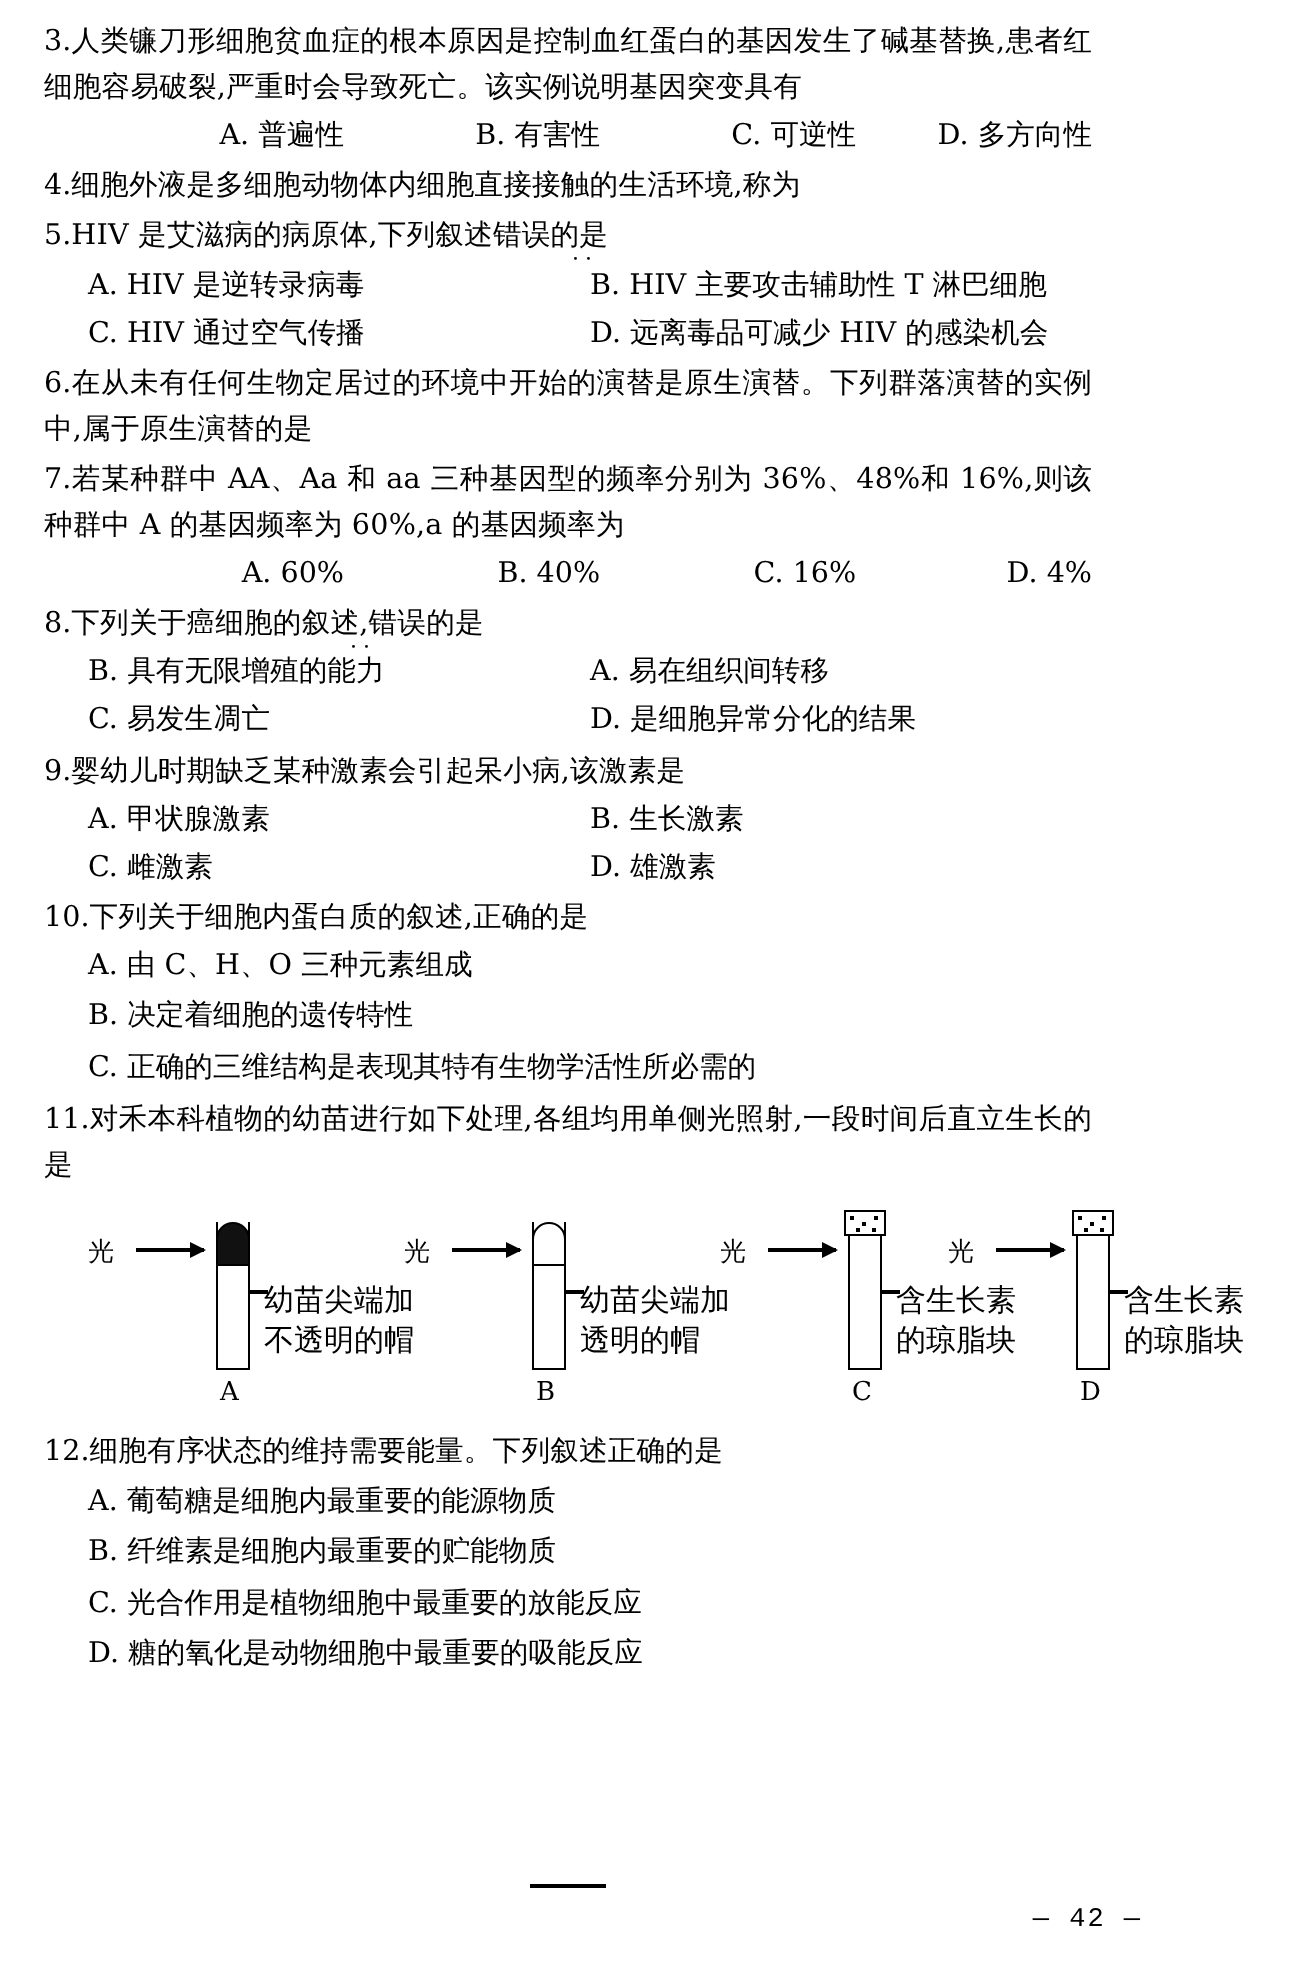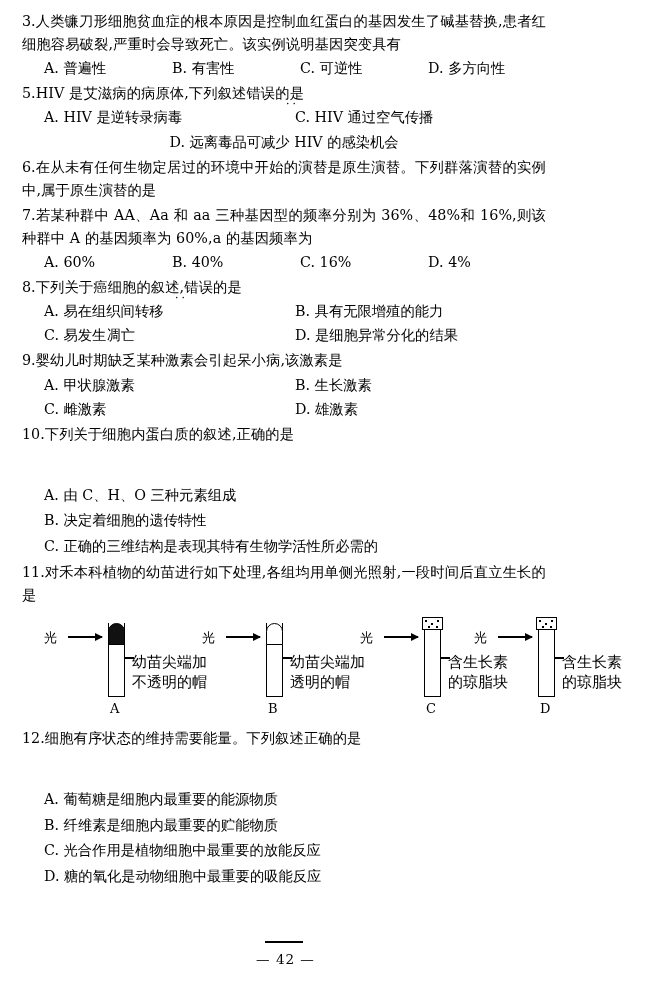--- a/index.html
+++ b/index.html
@@ -41,32 +41,32 @@
   }
   .opts-2col .opt {
     width: 50%;
     box-sizing: border-box;
     font-size: 14.3px;
     line-height: 1.68;
   }
   .opts-4col {
     display: flex;
     padding-left: 22px;
+    text-align: right;
   }
   .opts-4col .opt {
     font-size: 14.3px;
     line-height: 1.68;
   }
   .opts-4col .opt:nth-child(1) { width: 152px; }
   .opts-4col .opt:nth-child(2) { width: 152px; }
   .opts-4col .opt:nth-child(3) { width: 152px; }
   .opts-4col .opt:nth-child(4) { width: 140px; }
   .opts-1col {
     padding-left: 22px;
-    margin-top: 37px;
   }
   .opts-1col .opt {
     font-size: 14.3px;
     line-height: 1.78;
   }
   .dots-wrap {
     position: relative;
   }
   .dotmark {
     position: absolute;
@@ -190,21 +190,22 @@
     position: absolute;
     top: 88px;
     left: 66px;
     font-size: 13px;
   }
   .footer {
     position: absolute;
     left: 0;
     right: 3px;
     bottom: 14px;
-    text-align: center;
+    text-align: right;
+    font-family: Liberation Mono, monospace;
   }
   .rule {
     display: block;
     width: 38px;
     height: 1.6px;
     background: #000;
     margin: 0 auto 6px auto;
     position: relative;
     left: -2px;
   }
@@ -222,27 +223,29 @@
     <div class="stem"><span class="num">3.</span><span>人类镰刀形细胞贫血症的根本原因是控制血红蛋白的基因发生了碱基替换,患者红细胞容易破裂,严重时会导致死亡。该实例说明基因突变具有</span></div>
     <div class="opts-4col">
       <div class="opt">A. 普遍性</div>
       <div class="opt">B. 有害性</div>
       <div class="opt">C. 可逆性</div>
       <div class="opt">D. 多方向性</div>
     </div>
   </div>
 
   <div class="q">
+    <div class="stem"><span class="num">4.</span><span>细胞外液是多细胞动物体内细胞直接接触的生活环境,称为</span></div>
   </div>
 
   <div class="q dots-wrap">
     <div class="stem"><span class="num">5.</span><span>HIV 是艾滋病的病原体,下列叙述错误的是</span></div>
     <div class="dotmark" style="left:264px; top:17px;">··</div>
     <div class="opts-2col">
       <div class="opt">A. HIV 是逆转录病毒</div>
+      <div class="opt">B. HIV 主要攻击辅助性 T 淋巴细胞</div>
       <div class="opt">C. HIV 通过空气传播</div>
       <div class="opt">D. 远离毒品可减少 HIV 的感染机会</div>
     </div>
   </div>
 
   <div class="q">
     <div class="stem"><span class="num">6.</span><span>在从未有任何生物定居过的环境中开始的演替是原生演替。下列群落演替的实例中,属于原生演替的是</span></div>
   </div>
 
   <div class="q">
@@ -252,22 +255,22 @@
       <div class="opt">B. 40%</div>
       <div class="opt">C. 16%</div>
       <div class="opt">D. 4%</div>
     </div>
   </div>
 
   <div class="q dots-wrap">
     <div class="stem"><span class="num">8.</span><span>下列关于癌细胞的叙述,错误的是</span></div>
     <div class="dotmark" style="left:153px; top:17px;">··</div>
     <div class="opts-2col">
+      <div class="opt">B. 具有无限增殖的能力</div>
       <div class="opt">A. 易在组织间转移</div>
-      <div class="opt">B. 具有无限增殖的能力</div>
       <div class="opt">C. 易发生凋亡</div>
       <div class="opt">D. 是细胞异常分化的结果</div>
     </div>
   </div>
 
   <div class="q">
     <div class="stem"><span class="num">9.</span><span>婴幼儿时期缺乏某种激素会引起呆小病,该激素是</span></div>
     <div class="opts-2col">
       <div class="opt">A. 甲状腺激素</div>
       <div class="opt">B. 生长激素</div>

